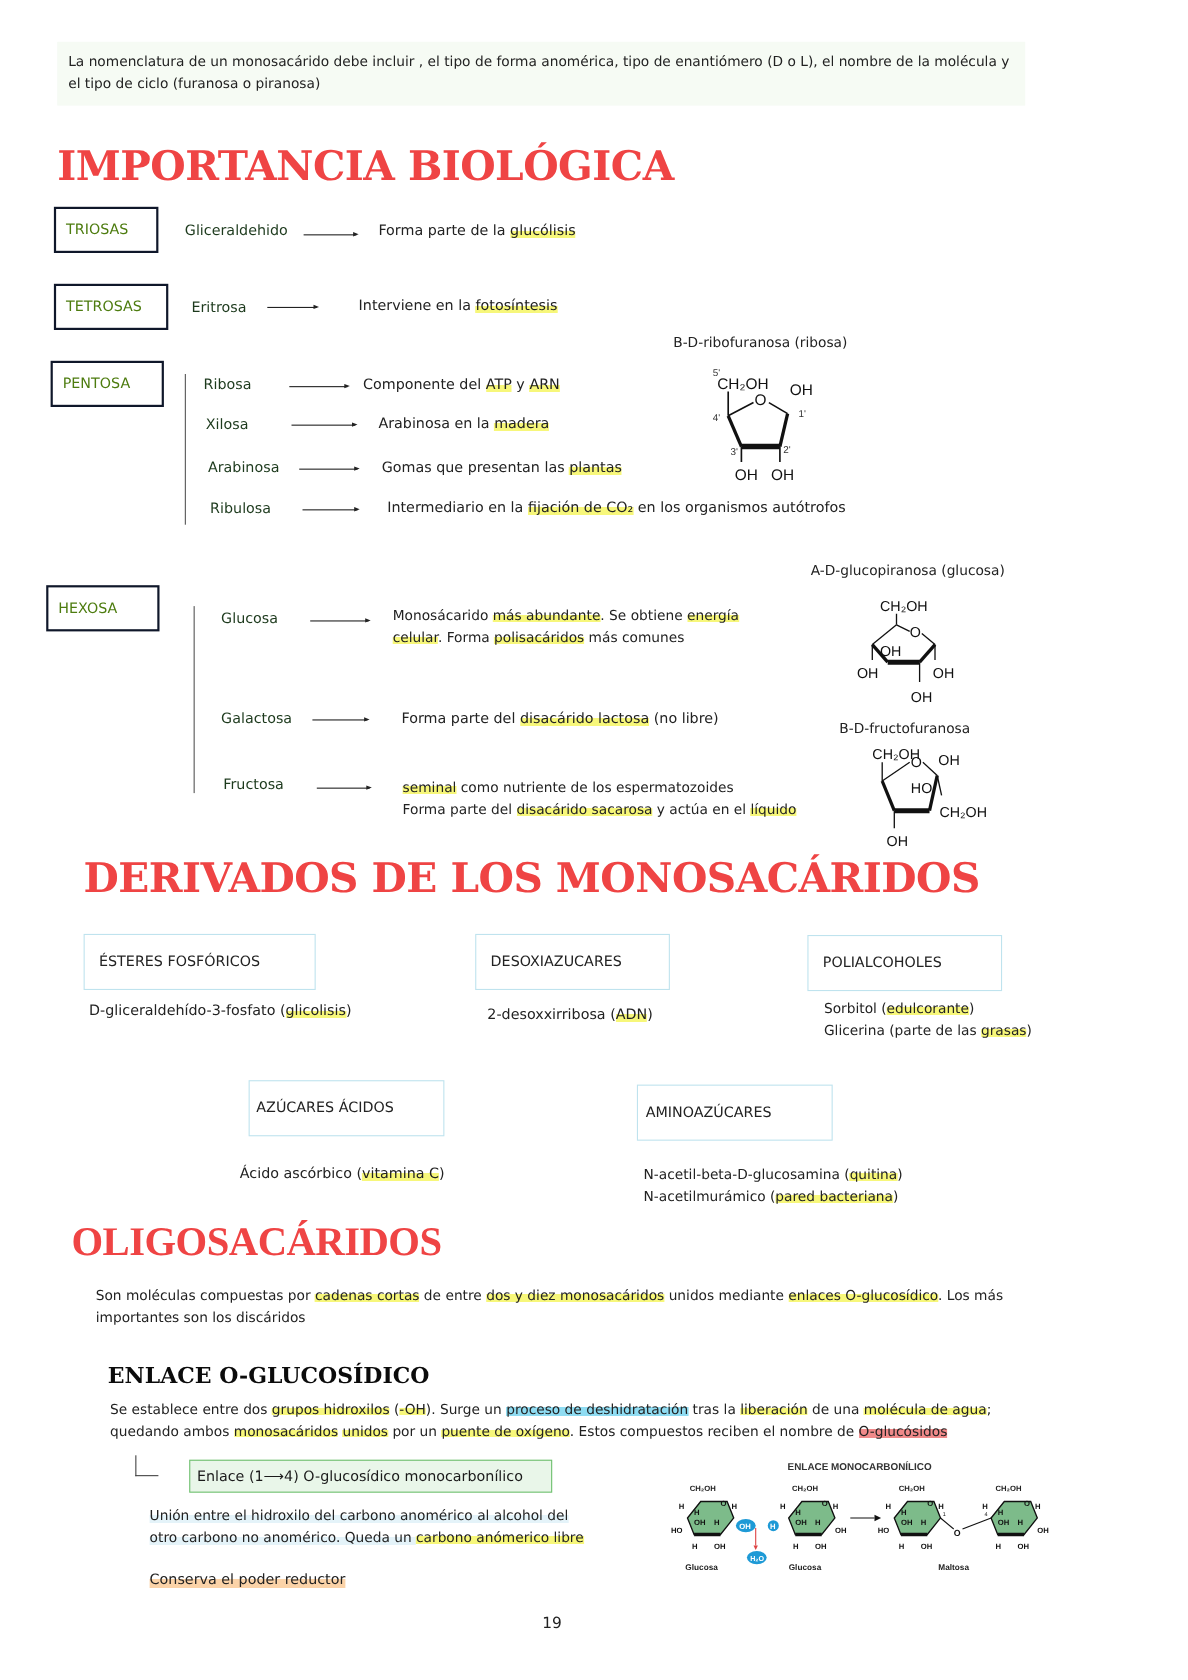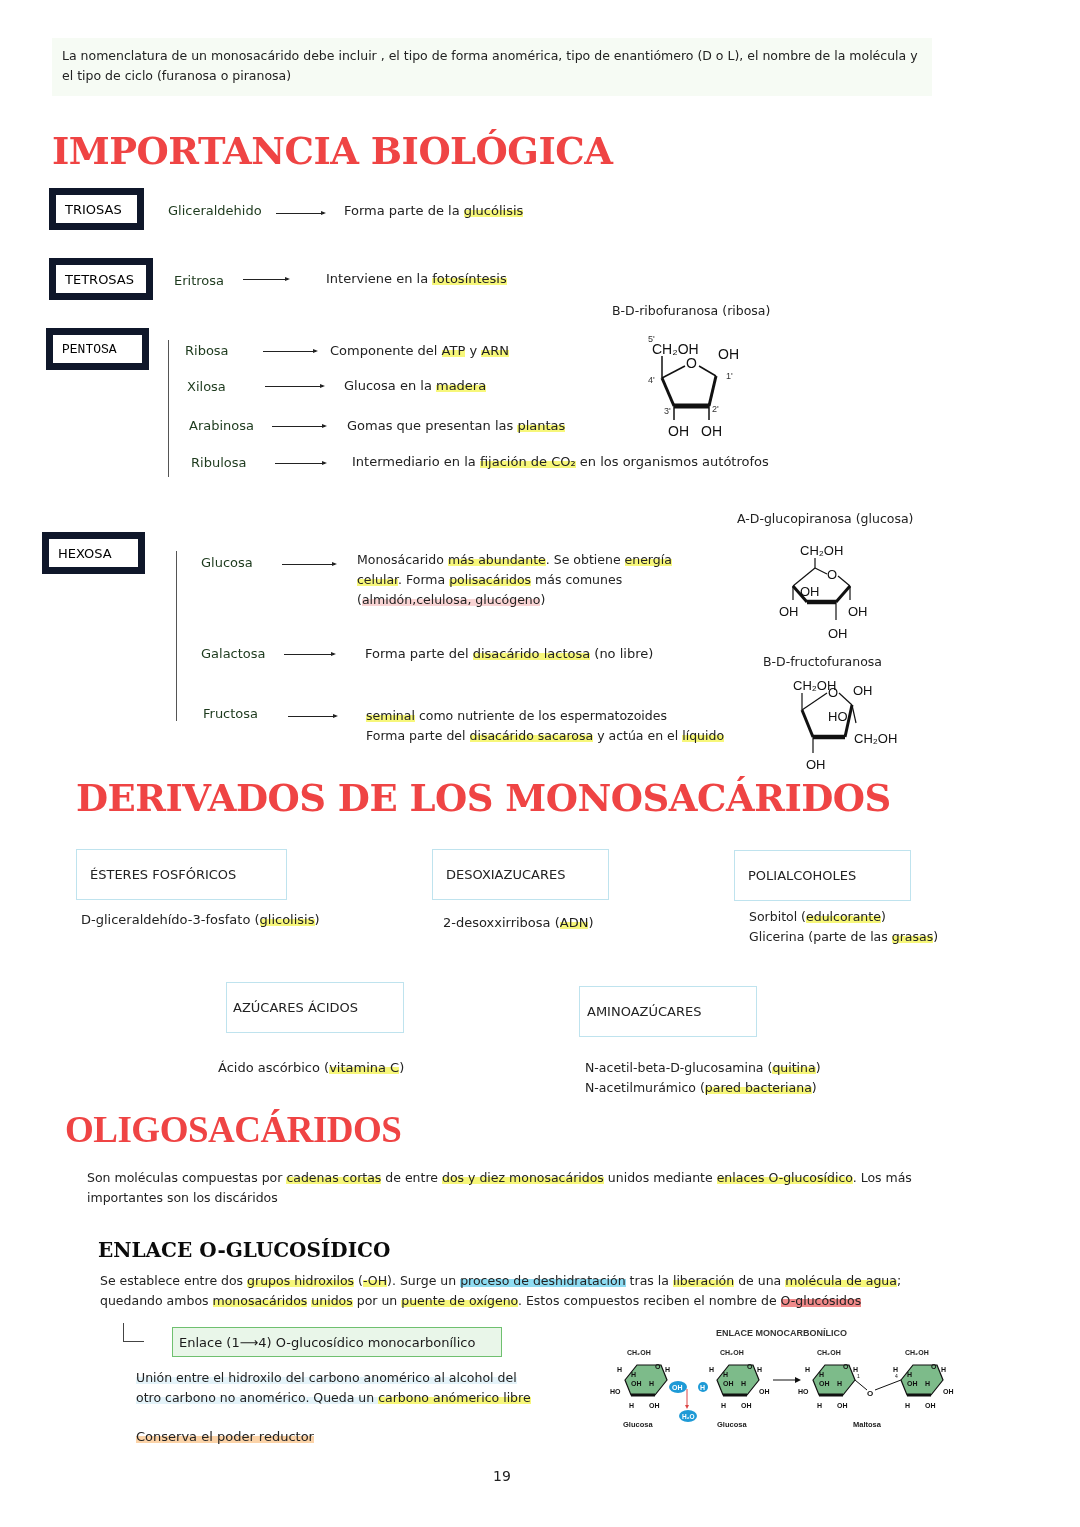--- a/index.html
+++ b/index.html
@@ -10,22 +10,22 @@
   .note p { margin: 8px 10px 0 10px; font-size: 12.5px; line-height: 20px; color: #222; }
   .h1 { font-family: "DejaVu Serif", serif; font-weight: 900; font-size: 37px; color: #ef4444;
         letter-spacing: -0.5px; line-height: 1; white-space: nowrap; }
   .h1 .bar { position: absolute; left: -10px; right: -4px; top: 50%; height: 14px; background: #7cf27c;
              border-radius: 7px; z-index: -1; }
   .h1 .txt { position: relative; }
   .h2 { font-family: "DejaVu Serif", serif; font-weight: 900; font-size: 20px; color: #0b0b0b; white-space: nowrap; }
   .h2 .bar { position: absolute; left: -2px; right: -6px; top: 45%; height: 10px; background: #7cf27c;
              border-radius: 5px; z-index: -1; }
   .h2 .txt { position: relative; }
-  .gbox { border: 7px solid #0f172a; background: #fff; box-sizing: border-box;
-          font-size: 13px; color: #000000; display: flex; align-items: center; padding-left: 9px; }
+  .gbox { border: 2px solid #0f172a; background: #fff; box-sizing: border-box;
+          font-size: 13px; color: #4d7c0f; display: flex; align-items: center; padding-left: 9px; }
   .bbox { border: 1px solid #bfe3ee; background: #fff; box-sizing: border-box;
           font-size: 13px; color: #222; display: flex; align-items: center; padding-left: 13px; }
   .term { font-size: 13px; color: #1d3a1d; }
   .desc { font-size: 13px; color: #222; white-space: nowrap; }
   .arrow { height: 1px; background: #222; }
   .arrow::after { content: ""; position: absolute; right: -2px; top: -2px; border-left: 5px solid #222;
                   border-top: 2.5px solid transparent; border-bottom: 2.5px solid transparent; }
   .vline { width: 1px; background: #555; }
   .hl-y { background: linear-gradient(transparent 45%, #f7f77a 45%, #f7f77a 92%, transparent 92%); }
   .hl-p { background: linear-gradient(transparent 45%, #f9d4d4 45%, #f9d4d4 92%, transparent 92%); }
@@ -61,35 +61,35 @@
 
 <div class="abs gbox" style="left:49px; top:258px; width:104px; height:42px;">
   <span>TETROSAS</span>
 </div>
 <span class="abs term" style="left:174px; top:273px;">Eritrosa</span>
 <div class="abs arrow" style="left:243px; top:279px; width:45px;"></div>
 <div class="abs desc" style="left:326px; top:271px;">
   <span>Interviene en la </span><span class="hl-y">fotosíntesis</span>
 </div>
 
-<div class="abs gbox" style="left:46px; top:328px; width:103px; height:42px;font-family:Liberation Mono, monospace;">
+<div class="abs gbox" style="left:46px; top:328px; width:103px; height:42px;">
   <span>PENTOSA</span>
 </div>
 <div class="abs vline" style="left:168px; top:340px; height:137px;"></div>
 
 <span class="abs term" style="left:185px; top:343px;">Ribosa</span>
 <div class="abs arrow" style="left:263px; top:351px; width:53px;"></div>
 <div class="abs desc" style="left:330px; top:343px;">
   <span>Componente del </span><span class="hl-y">ATP</span><span> y </span><span class="hl-y">ARN</span>
 </div>
 
 <span class="abs term" style="left:187px; top:379px;">Xilosa</span>
 <div class="abs arrow" style="left:265px; top:386px; width:58px;"></div>
 <div class="abs desc" style="left:344px; top:378px;">
-  <span>Glucosa en la </span><span class="hl-y">madera</span>
+  <span>Arabinosa en la </span><span class="hl-y">madera</span>
 </div>
 
 <span class="abs term" style="left:189px; top:418px;">Arabinosa</span>
 <div class="abs arrow" style="left:272px; top:426px; width:53px;"></div>
 <div class="abs desc" style="left:347px; top:418px;">
   <span>Gomas que presentan las </span><span class="hl-y">plantas</span>
 </div>
 
 <span class="abs term" style="left:191px; top:455px;">Ribulosa</span>
 <div class="abs arrow" style="left:275px; top:463px; width:50px;"></div>
@@ -122,21 +122,20 @@
 <div class="abs gbox" style="left:42px; top:532px; width:103px; height:42px;">
   <span>HEXOSA</span>
 </div>
 <div class="abs vline" style="left:176px; top:551px; height:170px;"></div>
 
 <span class="abs term" style="left:201px; top:555px;">Glucosa</span>
 <div class="abs arrow" style="left:282px; top:564px; width:53px;"></div>
 <div class="abs para" style="left:357px; top:550px; width:380px;">
   <div><span>Monosácarido </span><span class="hl-y">más abundante</span><span>. Se obtiene </span><span class="hl-y">energía</span></div>
   <div><span class="hl-y">celular</span><span>. Forma </span><span class="hl-y">polisacáridos</span><span> más comunes</span></div>
-  <div><span>(</span><span class="hl-p">almidón,celulosa, glucógeno</span><span>)</span></div>
 </div>
 
 <span class="abs term" style="left:201px; top:646px;">Galactosa</span>
 <div class="abs arrow" style="left:284px; top:654px; width:50px;"></div>
 <div class="abs desc" style="left:365px; top:646px;">
   <span>Forma parte del </span><span class="hl-y">disacárido lactosa</span><span> (no libre)</span>
 </div>
 
 <span class="abs term" style="left:203px; top:706px;">Fructosa</span>
 <div class="abs arrow" style="left:288px; top:716px; width:48px;"></div>

